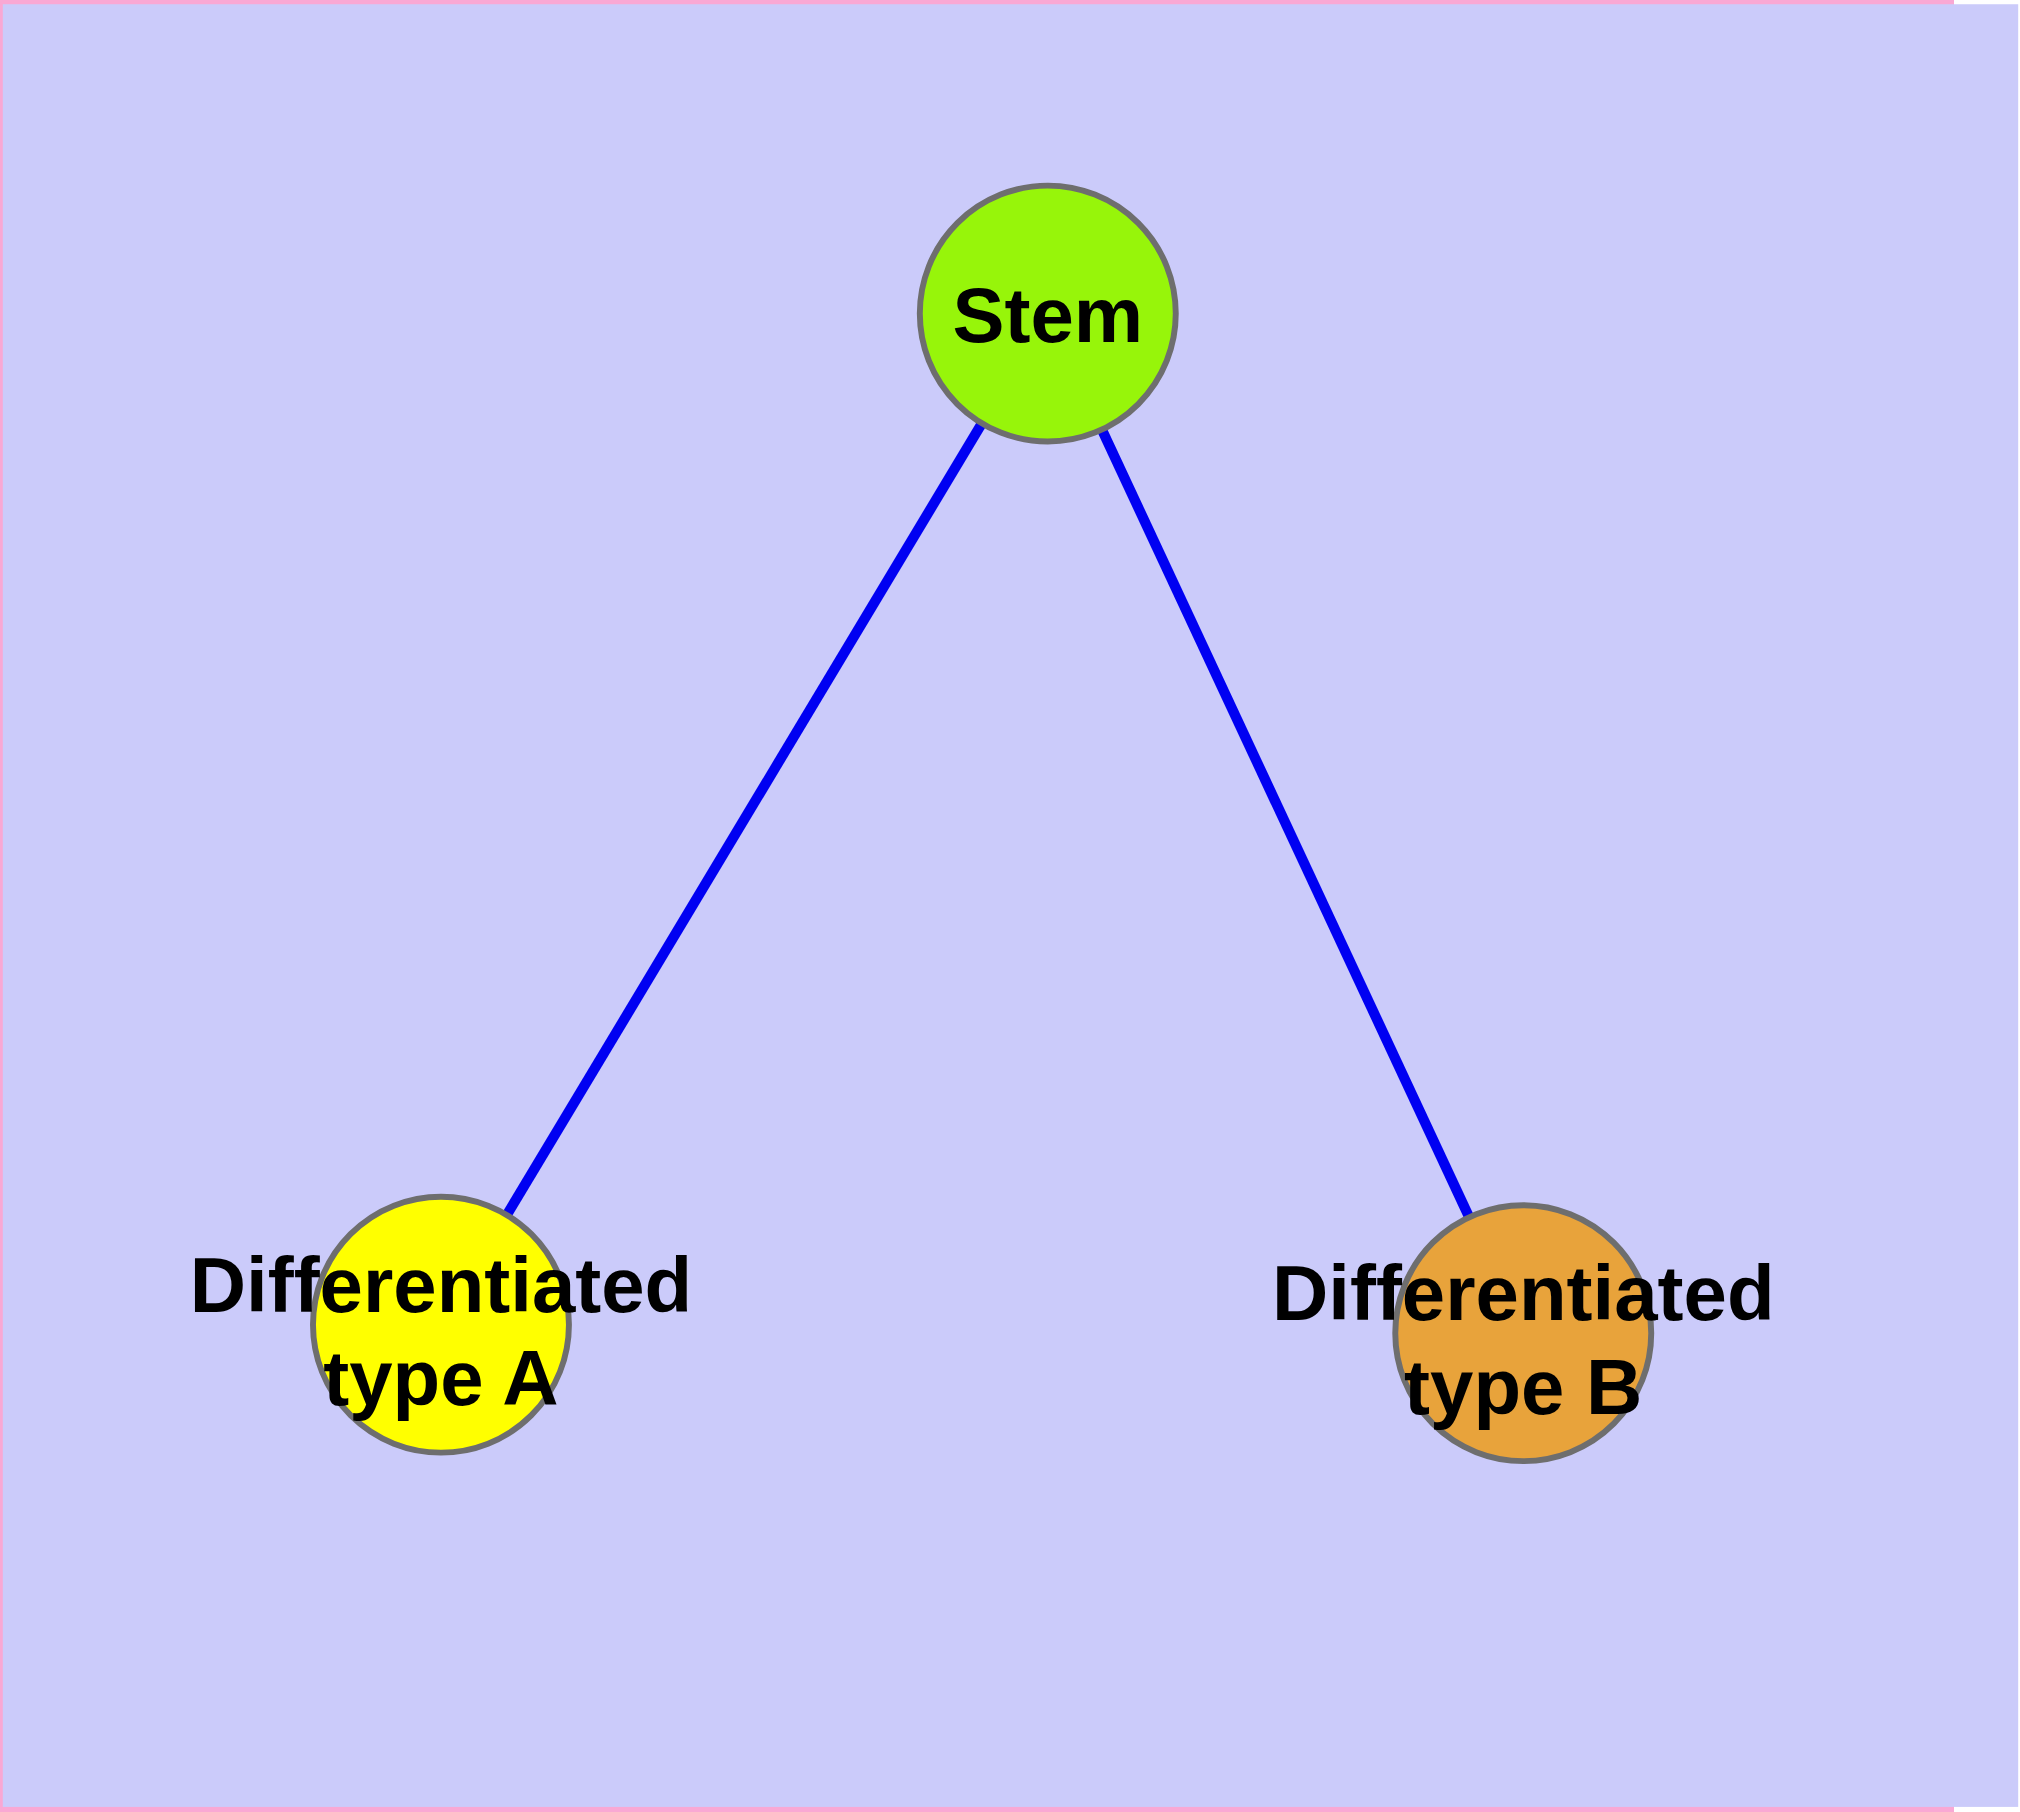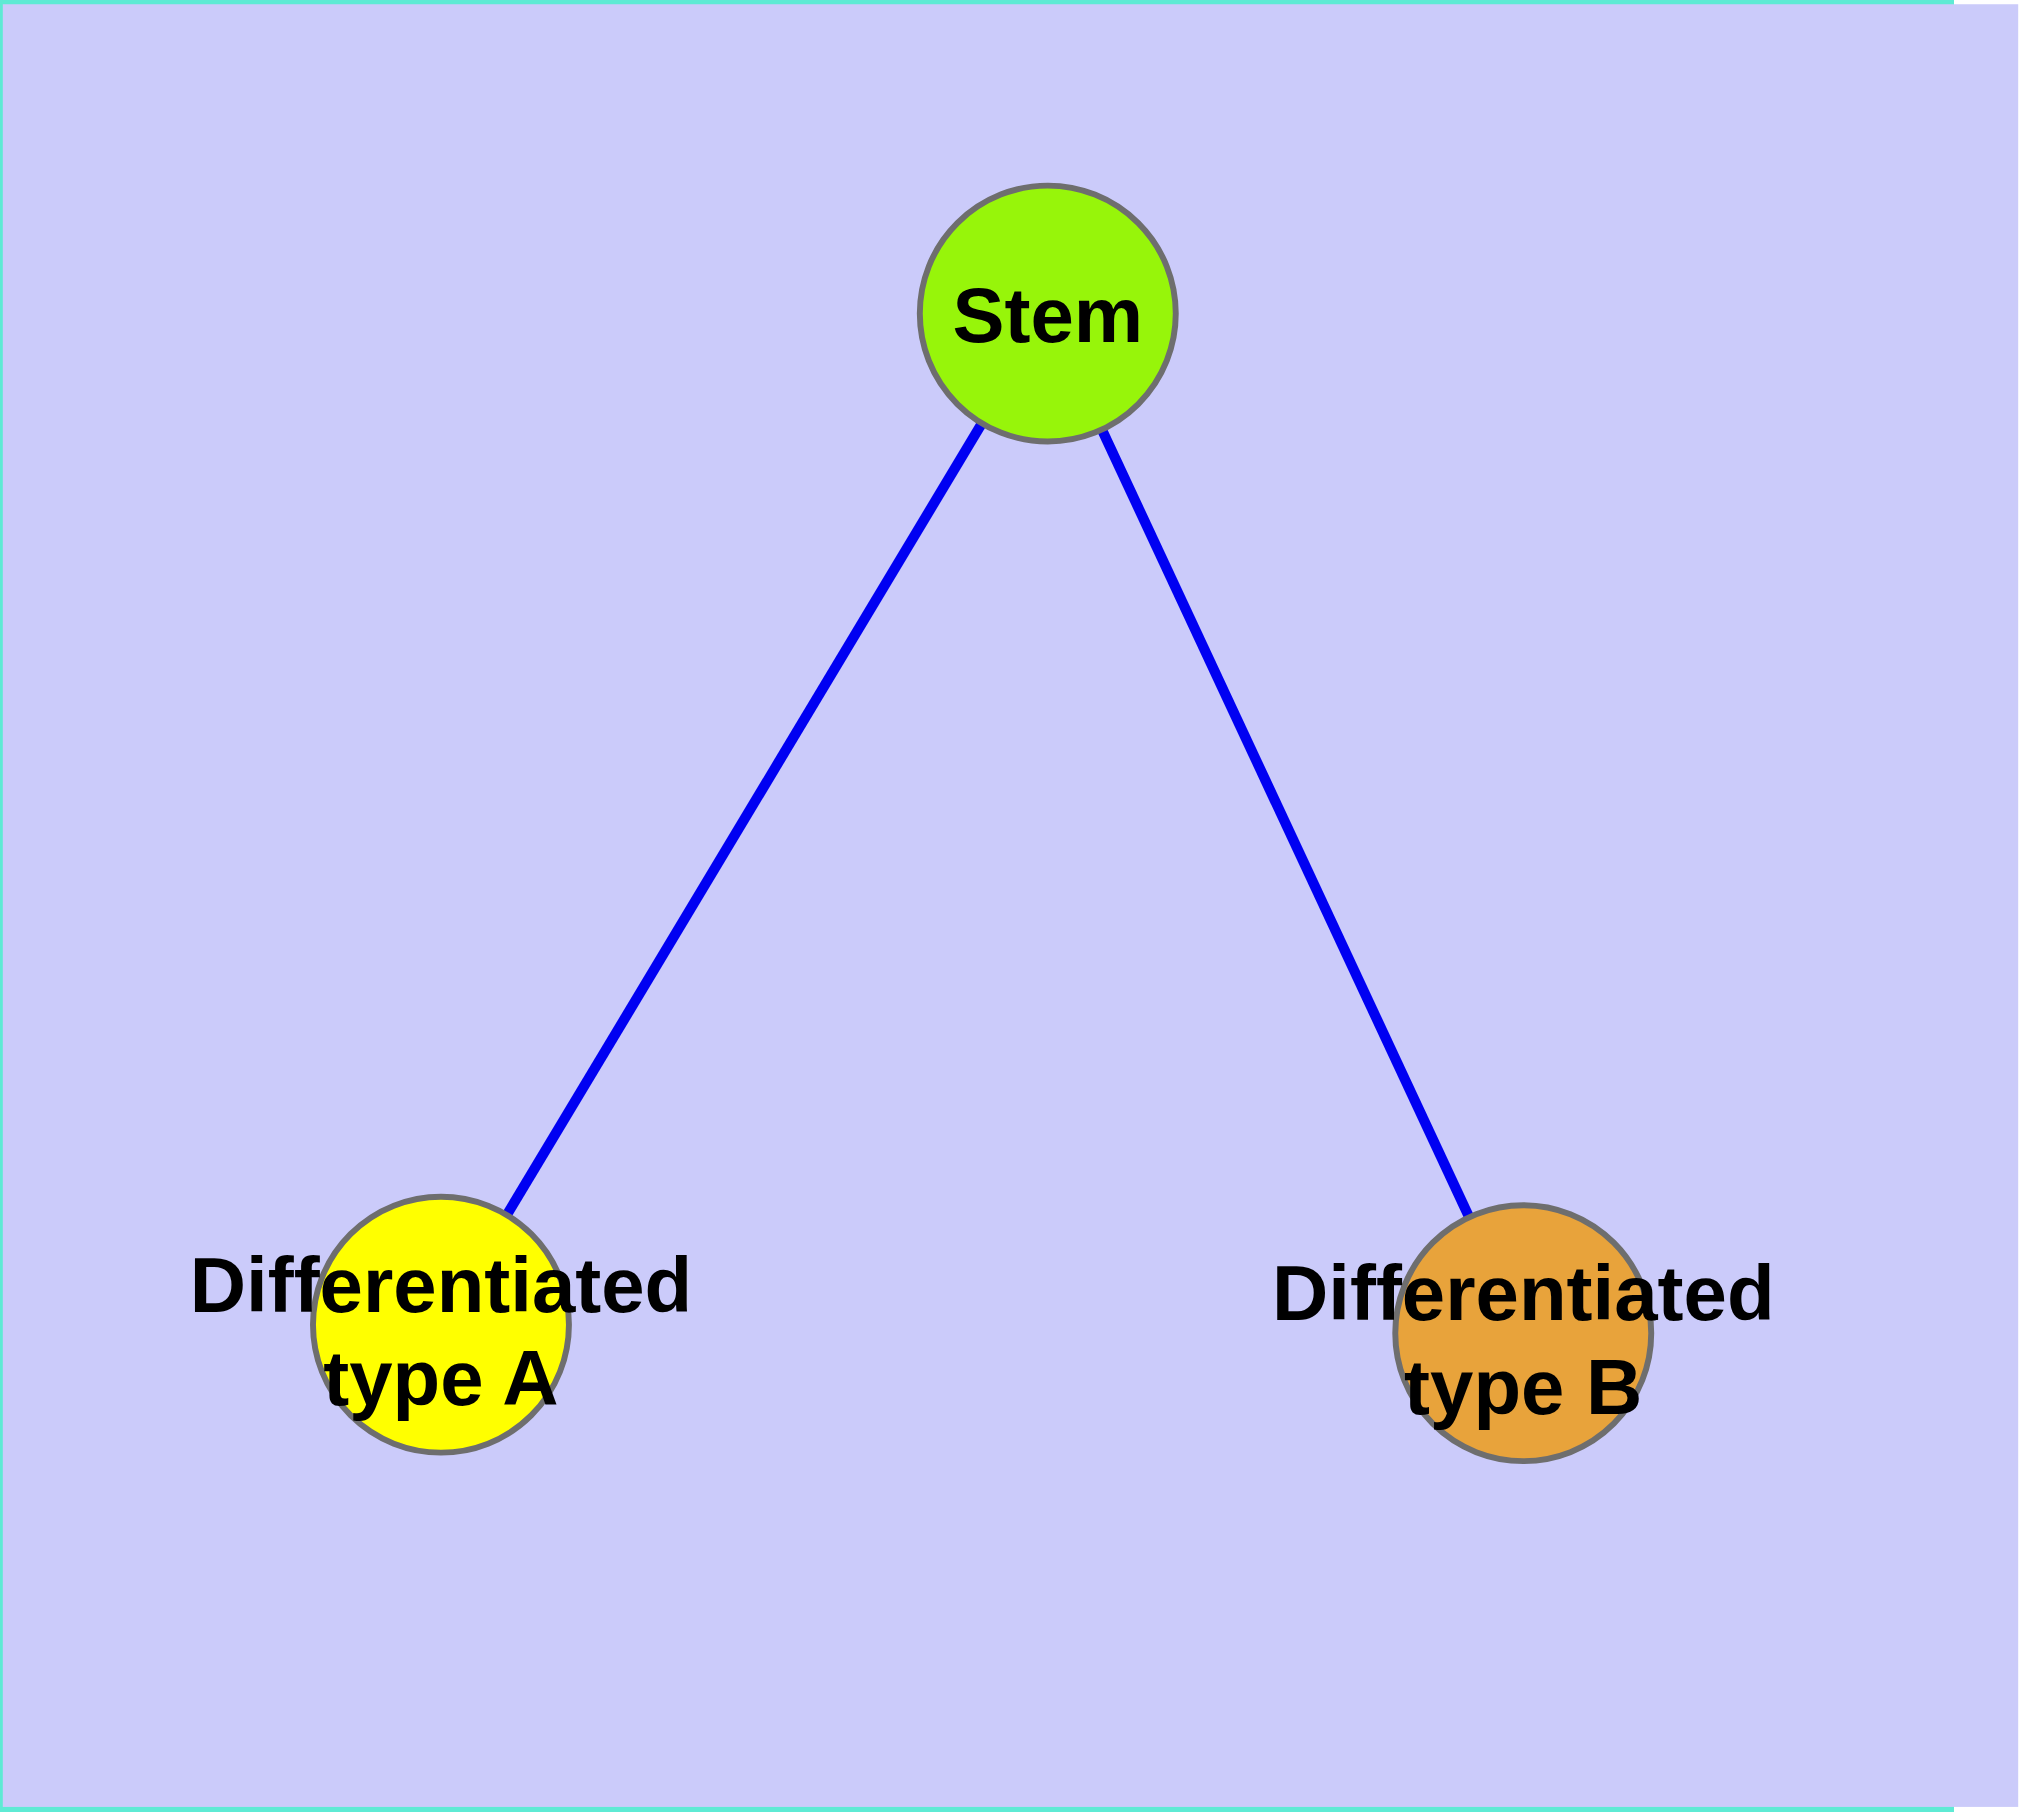--- a/index.html
+++ b/index.html
@@ -4,21 +4,21 @@
 <style>
   html, body {
     margin: 0;
     padding: 0;
     background: #ffffff;
   }
   .stage {
     position: relative;
     width: 1954px;
     height: 1812px;
-    background: #5eead4;
+    background: #f9a8d4;
   }
   svg {
     display: block;
     width: 2021px;
     height: 1812px;
   }
   .edge {
     stroke-width: 12px;
     stroke-linecap: butt;
     fill: none;

